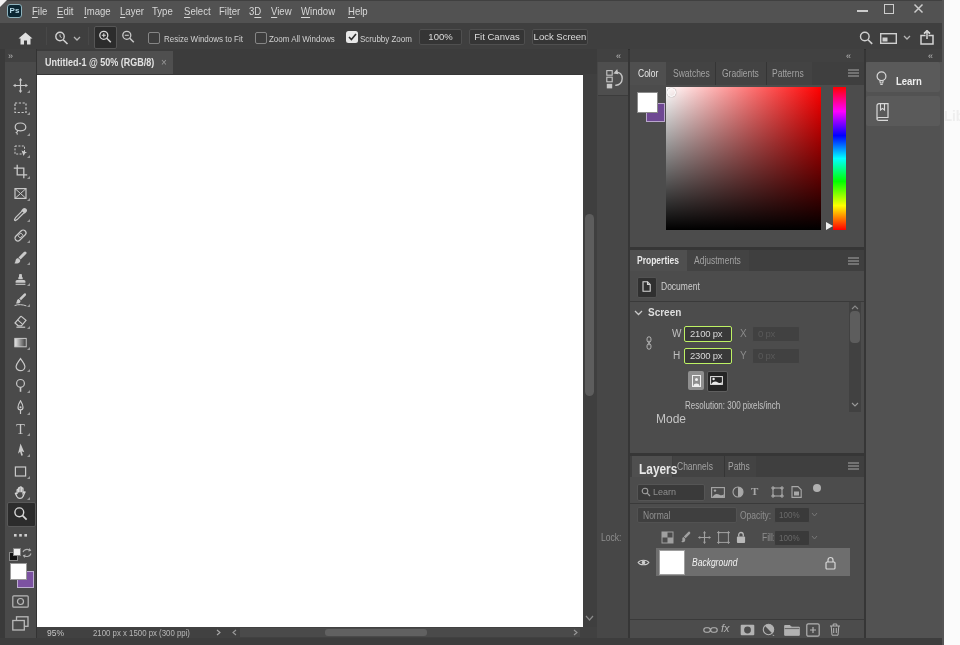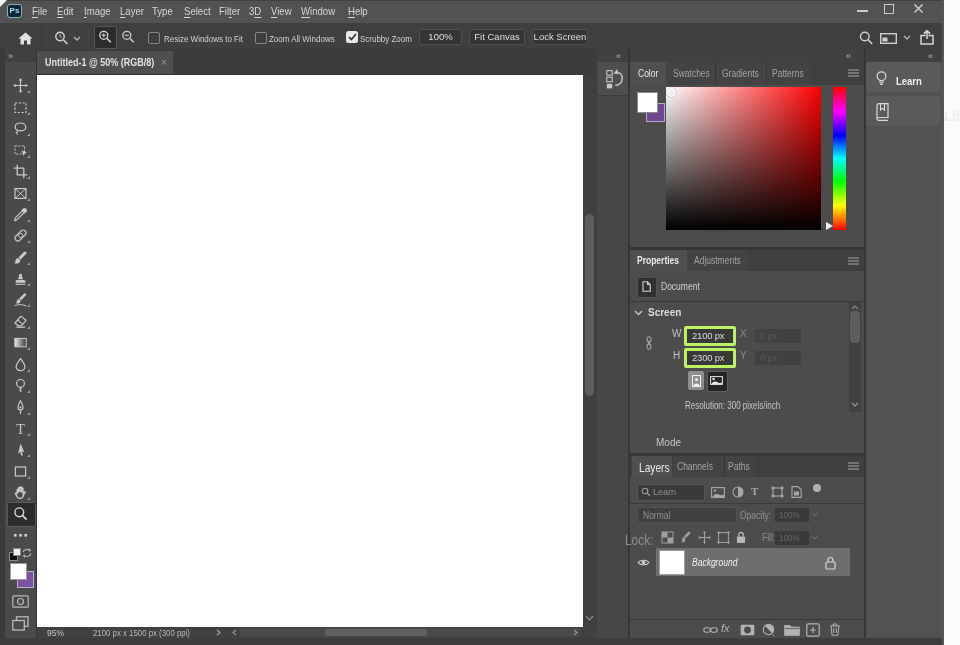--- a/index.html
+++ b/index.html
@@ -17,21 +17,21 @@
   .wbtn{position:absolute;color:#cccccc;}
   
   #optbar{left:0;top:23px;width:944px;height:26px;background:#3f3f3f;border-bottom:1px solid #2e2e2e;}
   .sep{position:absolute;top:27px;width:1px;height:18px;background:#484848;}
   .cb{position:absolute;width:10px;height:10px;border:1px solid #868686;background:#3d3d3d;border-radius:2px;}
   .cblab{position:absolute;font-size:9.5px;color:#d2d2d2;top:33px;display:inline-block;transform:scaleX(0.84);transform-origin:0 0;}
   .obtn{position:absolute;top:29px;height:14px;background:#353535;border:1px solid #4f4f4f;
         border-radius:2px;color:#dddddd;font-size:9.5px;text-align:center;line-height:14px;}
   .tab{position:absolute;font-size:10px;color:#a2a2a2;transform:scaleX(0.85);transform-origin:0 0;}
   .squeeze{display:inline-block;transform:scaleX(0.85);transform-origin:0 0;white-space:nowrap;}
-  .fld{position:absolute;height:14px;background:#393939;border:3px solid #bef264;
+  .fld{position:absolute;height:14px;background:#393939;border:1px solid #bef264;
        border-radius:2px;font-size:9.5px;color:#d8d8d8;line-height:14px;padding-left:5px;letter-spacing:-0.2px;}
   .vdim{color:#595959;}
 </style>
 </head>
 <body>
 <div id="app">
 <div class="abs" id="menubar"></div>
 <div class="abs" style="left:0;top:0;width:944px;height:1px;background:#404040"></div>
 <div id="pslogo">Ps</div>
 <span class="mitem" style="left:32px"><u>F</u>ile</span>
@@ -347,35 +347,35 @@
  <circle cx="4.5" cy="4.4" r="1.5" fill="#f0f0f0"></circle>
       <path d="M1.4 11 C1.9 7.8 7.1 7.8 7.6 11 Z" fill="#f0f0f0"></path>
     </svg>
 <div class="abs" style="left:707px;top:371px;width:19px;height:19px;background:#252525;border:1px solid #5f5f5f;border-radius:2px"></div>
 <svg class="abs" style="left:710px;top:376px" width="13" height="9" viewBox="0 0 13 9">
  <rect x="0.6" y="0.6" width="11.8" height="7.8" fill="none" stroke="#e8e8e8" stroke-width="1"></rect>
  <circle cx="3.6" cy="3" r="1.2" fill="#e8e8e8"></circle>
       <path d="M1.4 8 C3.4 4.6 6 5.2 8 6.4 C9.6 7.3 11 7 11.8 6 V8 Z" fill="#e8e8e8"></path>
     </svg>
 <div class="abs" style="left:685px;top:400px;font-size:10px;color:#c4c4c4"><span class="squeeze" style="transform:scaleX(0.8)">Resolution: 300 pixels/inch</span></div>
-<div class="abs" style="left:656px;top:437px;font-size:10px;color:#c4c4c4">Mode</div>
+<div class="abs" style="left:656px;top:412px;font-size:12px;color:#c4c4c4">Mode</div>
 <div class="abs" style="left:849px;top:302px;width:12px;height:110px;background:#414141"></div>
 <div class="abs" style="left:850px;top:311px;width:10px;height:32px;background:#5d5d5d;border-radius:4px"></div>
 <svg class="abs" style="left:851px;top:305px" width="8" height="5" viewBox="0 0 8 5">
       <path d="M1 4 L4 1 L7 4" fill="none" stroke="#8a8a8a" stroke-width="1.1"></path>
     </svg>
 <svg class="abs" style="left:851px;top:402px" width="8" height="5" viewBox="0 0 8 5">
       <path d="M1 1 L4 4 L7 1" fill="none" stroke="#9a9a9a" stroke-width="1.1"></path>
     </svg>
 
 <div class="abs" style="left:630px;top:456px;width:234px;height:21px;background:#3f3f3f"></div>
 <div class="abs" style="left:632px;top:456px;width:40px;height:21px;background:#4f4f4f"></div>
 <div class="abs" style="left:673px;top:456px;width:83px;height:21px;background:#434343"></div>
 <div class="abs" style="left:724px;top:456px;width:1px;height:21px;background:#353535"></div>
-<div class="abs" style="left:639px;top:461px;font-size:12px;font-weight:normal;color:#e8e8e8"><span class="squeeze">Layers</span></div>
+<div class="abs" style="left:639px;top:461px;font-size:14px;font-weight:bold;color:#e8e8e8"><span class="squeeze">Layers</span></div>
 <div class="tab" style="left:677px;top:461px">Channels</div>
 <div class="tab" style="left:728px;top:461px">Paths</div>
 <svg class="abs" style="left:848px;top:462px" width="11" height="8" viewBox="0 0 11 8">
       <path d="M0 1 H11 M0 4 H11 M0 7 H11" stroke="#a8a8a8" stroke-width="1"></path>
     </svg>
 <div class="abs" style="left:630px;top:477px;width:234px;height:161px;background:#4c4c4c"></div>
 
 <div class="abs" style="left:637px;top:484px;width:66px;height:15px;background:#3a3a3a;border:1px solid #555555;border-radius:2px"></div>
 <svg class="abs" style="left:641px;top:487px" width="10" height="10" viewBox="0 0 10 10">
  <circle cx="4" cy="4" r="2.8" fill="none" stroke="#9f9f9f" stroke-width="1.1"></circle>
@@ -405,21 +405,21 @@
 
 <div class="abs" style="left:637px;top:507px;width:98px;height:14px;background:#3f3f3f;border:1px solid #525252;border-radius:2px"></div>
 <div class="abs" style="left:643px;top:510px;font-size:10px;color:#909090"><span class="squeeze">Normal</span></div>
 <div class="abs" style="left:740px;top:510px;font-size:10px;color:#8f8f8f"><span class="squeeze">Opacity:</span></div>
 <div class="abs" style="left:774px;top:507px;width:34px;height:14px;background:#3a3a3a;border:1px solid #4c4c4c;border-radius:2px"></div>
 <div class="abs" style="left:779px;top:509px;font-size:9.5px;color:#6a6a6a"><span class="squeeze">100%</span></div>
 <svg class="abs" style="left:811px;top:512px" width="7" height="5" viewBox="0 0 7 5">
       <path d="M1 1 L3.5 4 L6 1" fill="none" stroke="#777777" stroke-width="1"></path>
     </svg>
 
-<div class="abs" style="left:625px;top:532px;font-size:14px;color:#8f8f8f"><span class="squeeze">Lock:</span></div>
+<div class="abs" style="left:601px;top:532px;font-size:10px;color:#8f8f8f"><span class="squeeze">Lock:</span></div>
 <svg class="abs" style="left:661px;top:531px" width="13" height="13" viewBox="0 0 13 13">
  <rect x="1" y="1" width="11" height="11" fill="none" stroke="#a0a0a0" stroke-width="1"></rect>
  <path d="M1 1 H6.5 V6.5 H1 Z M6.5 6.5 H12 V12 H6.5 Z" fill="#a0a0a0"></path>
     </svg>
 <svg class="abs" style="left:681px;top:531px" width="11" height="13" viewBox="0 0 11 13">
  <path d="M8.8 1 C9.6 1.8 9.4 2.4 8.8 3 L4.6 7.2 L2.8 5.4 L7 1.2 C7.6 0.6 8 0.2 8.8 1 Z" fill="#a0a0a0"></path>
  <path d="M2.4 6 C1.4 6.3 0.9 7.9 1.5 9.2 C1 10 0.7 10.5 0.2 11 C1.4 11.3 3.2 11.2 3.9 10.2 C4.4 9.5 4.3 8 4.1 7.5 Z" fill="#a0a0a0"></path>
     </svg>
 <svg class="abs" style="left:698px;top:531px" width="13" height="13" viewBox="0 0 13 13">
  <path d="M6.5 0.8 V12.2 M0.8 6.5 H12.2" stroke="#a0a0a0" stroke-width="1.1"></path>

